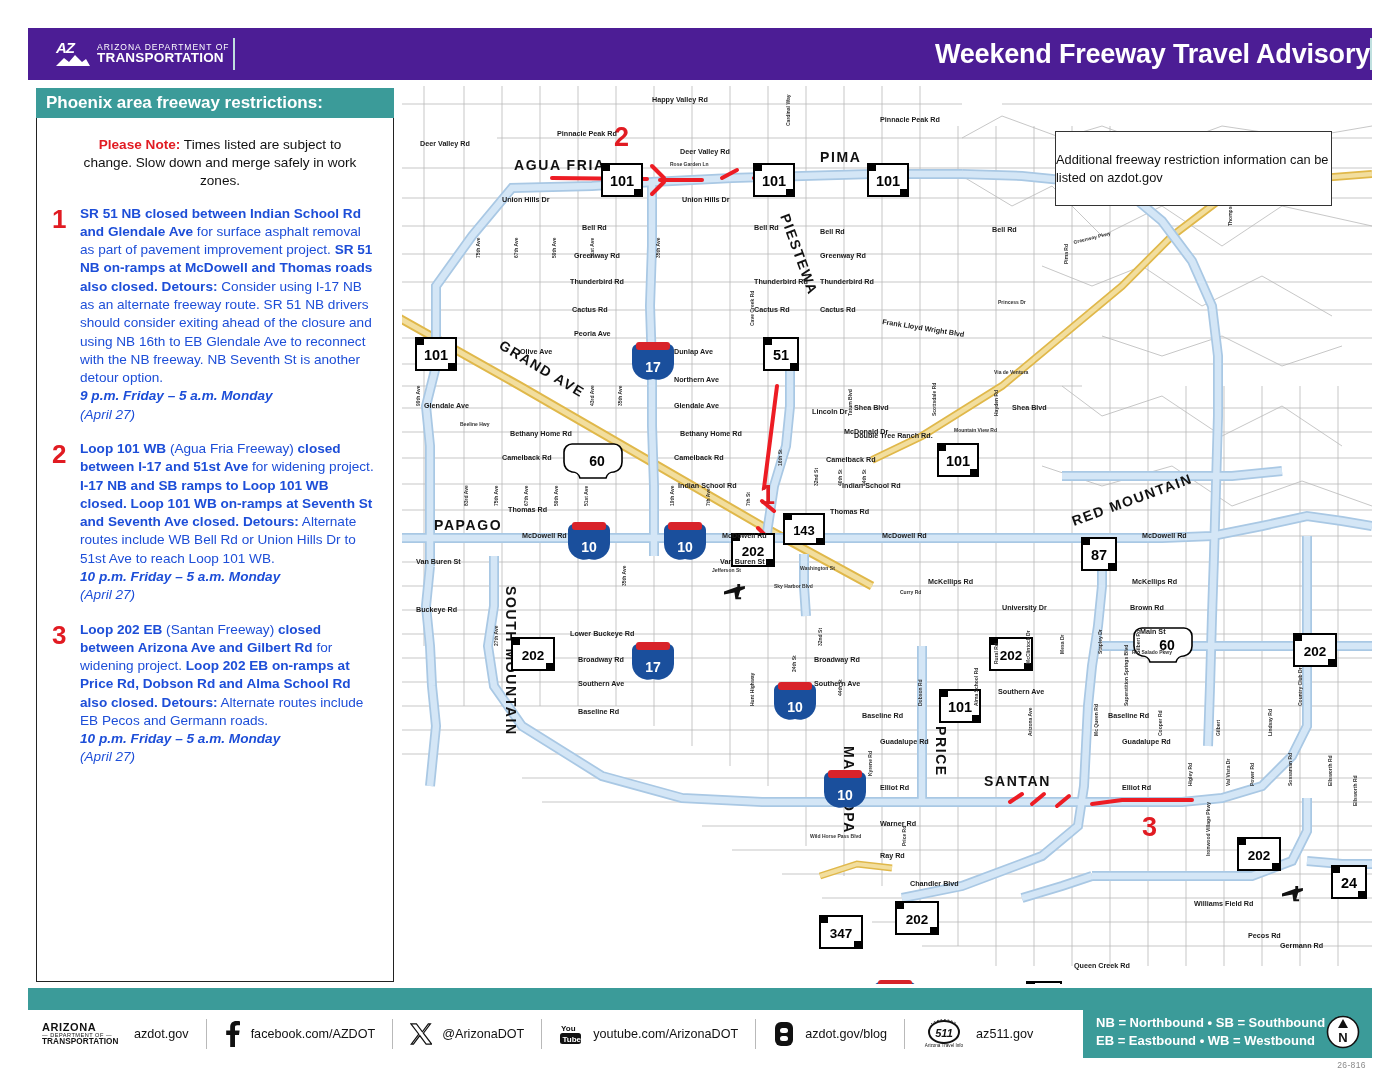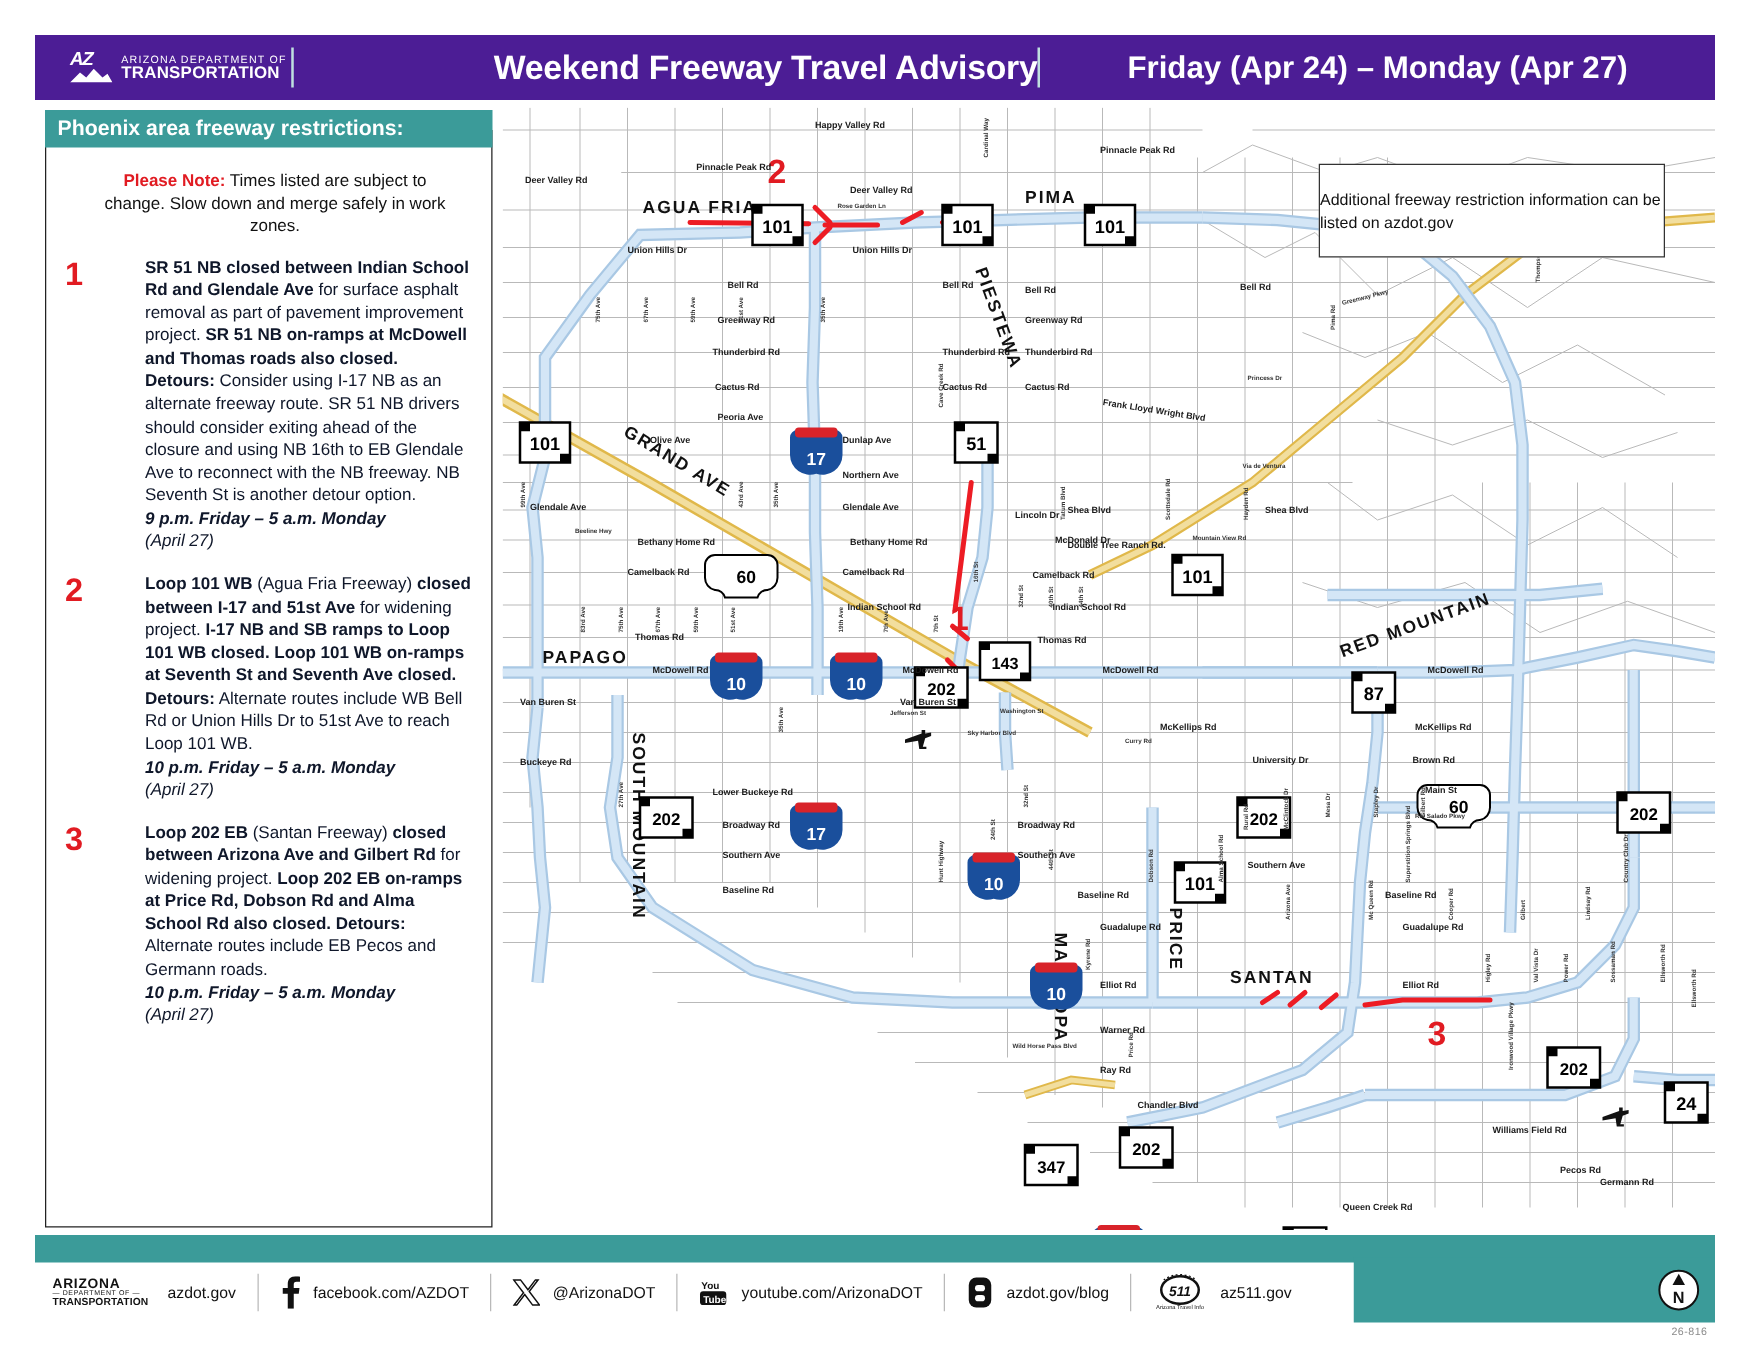--- a/index.html
+++ b/index.html
@@ -23,21 +23,21 @@
   .panel-title{position:absolute;left:36px;top:88px;width:358px;height:30px;background:#3b9b99;color:#fff;
      font-size:17px;font-weight:bold;display:flex;align-items:center;padding-left:10px;box-sizing:border-box;z-index:5;}
   .panel-box{position:absolute;left:36px;top:104px;width:358px;height:878px;border:1.5px solid #222;background:#fff;box-sizing:border-box;}
   .panel-inner{position:absolute;left:44px;top:126px;width:344px;height:848px;padding:4px 10px 0 8px;box-sizing:border-box;}
 
   .note{font-size:13.6px;line-height:1.34;text-align:center;color:#111;margin:6px 12px 14px 22px;}
   .note b{color:#e11b22;font-weight:bold;}
 
   .item{display:flex;margin-bottom:16px;}
   .item-num{width:28px;flex:0 0 28px;color:#e11b22;font-size:26px;font-weight:bold;line-height:1;padding-top:1px;}
-  .item-body{flex:1;font-size:13.6px;line-height:1.345;color:#0f172a;margin-left:36px;}
+  .item-body{flex:1;font-size:13.6px;line-height:1.345;color:#1d4ed8;}
   .item-body b{font-weight:bold;}
   .item-time{font-style:italic;font-weight:bold;}
   .item-date{font-style:italic;font-weight:normal;}
 
   
   .map{position:absolute;left:402px;top:86px;width:970px;height:898px;background:#ffffff;overflow:hidden;}
   .map svg{display:block;}
   .infobox{position:absolute;left:1055px;top:131px;width:275px;height:73px;border:1.2px solid #333;background:#fff;
      display:flex;align-items:center;justify-content:center;font-size:12.8px;line-height:1.35;color:#111;z-index:6;}
 
@@ -79,21 +79,20 @@
         </svg>
       </div>
       <div class="logo-text">
         <div class="l1">ARIZONA DEPARTMENT OF</div>
         <div class="l2">TRANSPORTATION</div>
       </div>
     </div>
     <div class="hdr-div"></div>
     <div class="hdr-title">Weekend Freeway Travel Advisory</div>
     <div class="hdr-div"></div>
-    <div class="hdr-dates">Friday (Apr 24) – Monday (Apr 27)</div>
   </div>
 
   <div class="panel-box"></div>
   <div class="panel-title">Phoenix area freeway restrictions:</div>
 
   <div class="panel-inner">
     <div class="note">
       <b>Please Note:</b><span> Times listed are subject to change. Slow down and merge safely in work zones.</span>
     </div>
 
@@ -689,20 +688,24 @@
           <path d="M9 5 A17 12 0 0 1 35 5" fill="none" stroke="#111" stroke-width="1" stroke-dasharray="1.5 2"></path>
           <text x="22" y="18" font-size="11" font-weight="bold" fill="#111" text-anchor="middle" font-style="italic" font-family="Liberation Sans, sans-serif">511</text>
           <text x="22" y="28" font-size="4.6" fill="#111" text-anchor="middle" font-family="Liberation Sans, sans-serif">Arizona Travel Info</text>
         </svg>
       </span>
       <span>az511.gov</span>
     </div>
   </div>
 
   <div class="legend">
+    <div class="legend-text">
+      <div>NB = Northbound  •  SB = Southbound</div>
+      <div>EB = Eastbound   •  WB = Westbound</div>
+    </div>
     <svg class="compass" viewBox="0 0 34 34">
       <circle cx="17" cy="17" r="15.5" fill="#fff" stroke="#111" stroke-width="1.6"></circle>
       <path d="M17 4 L22 13 H12 Z" fill="#111"></path>
       <text x="17" y="27" font-size="13" font-weight="bold" fill="#111" text-anchor="middle" font-family="Liberation Sans, sans-serif">N</text>
     </svg>
   </div>
 
   <div class="docid">26-816</div>
 
 </div>

